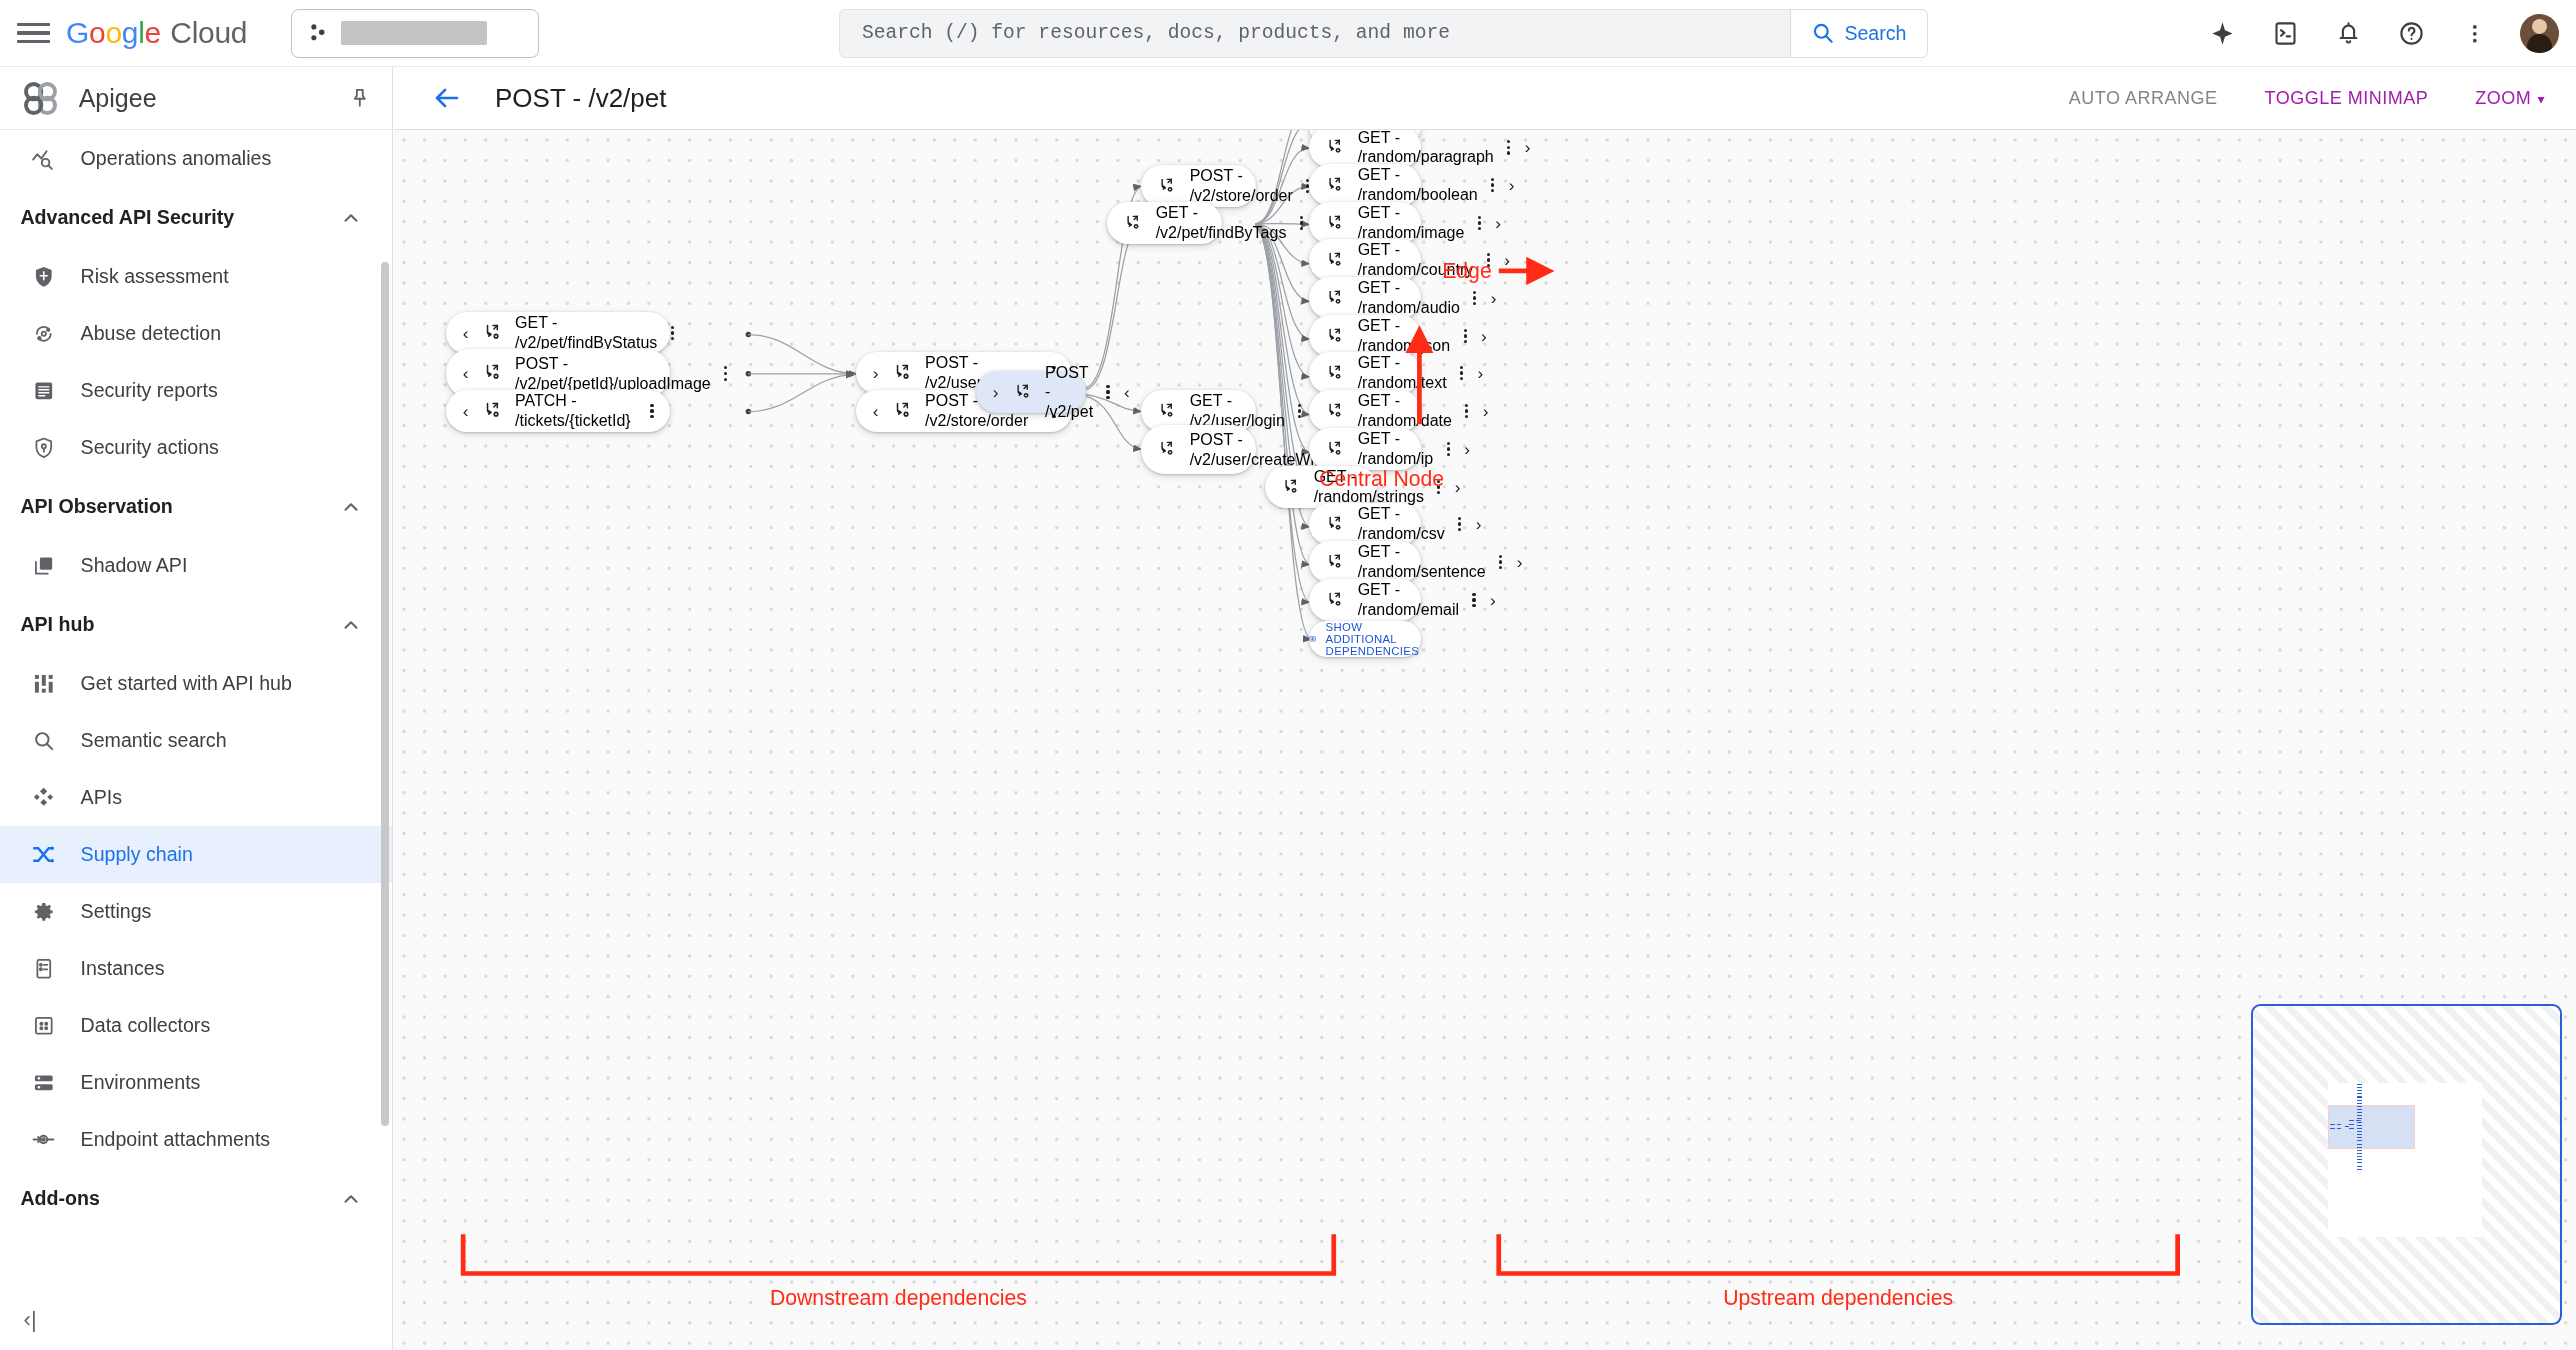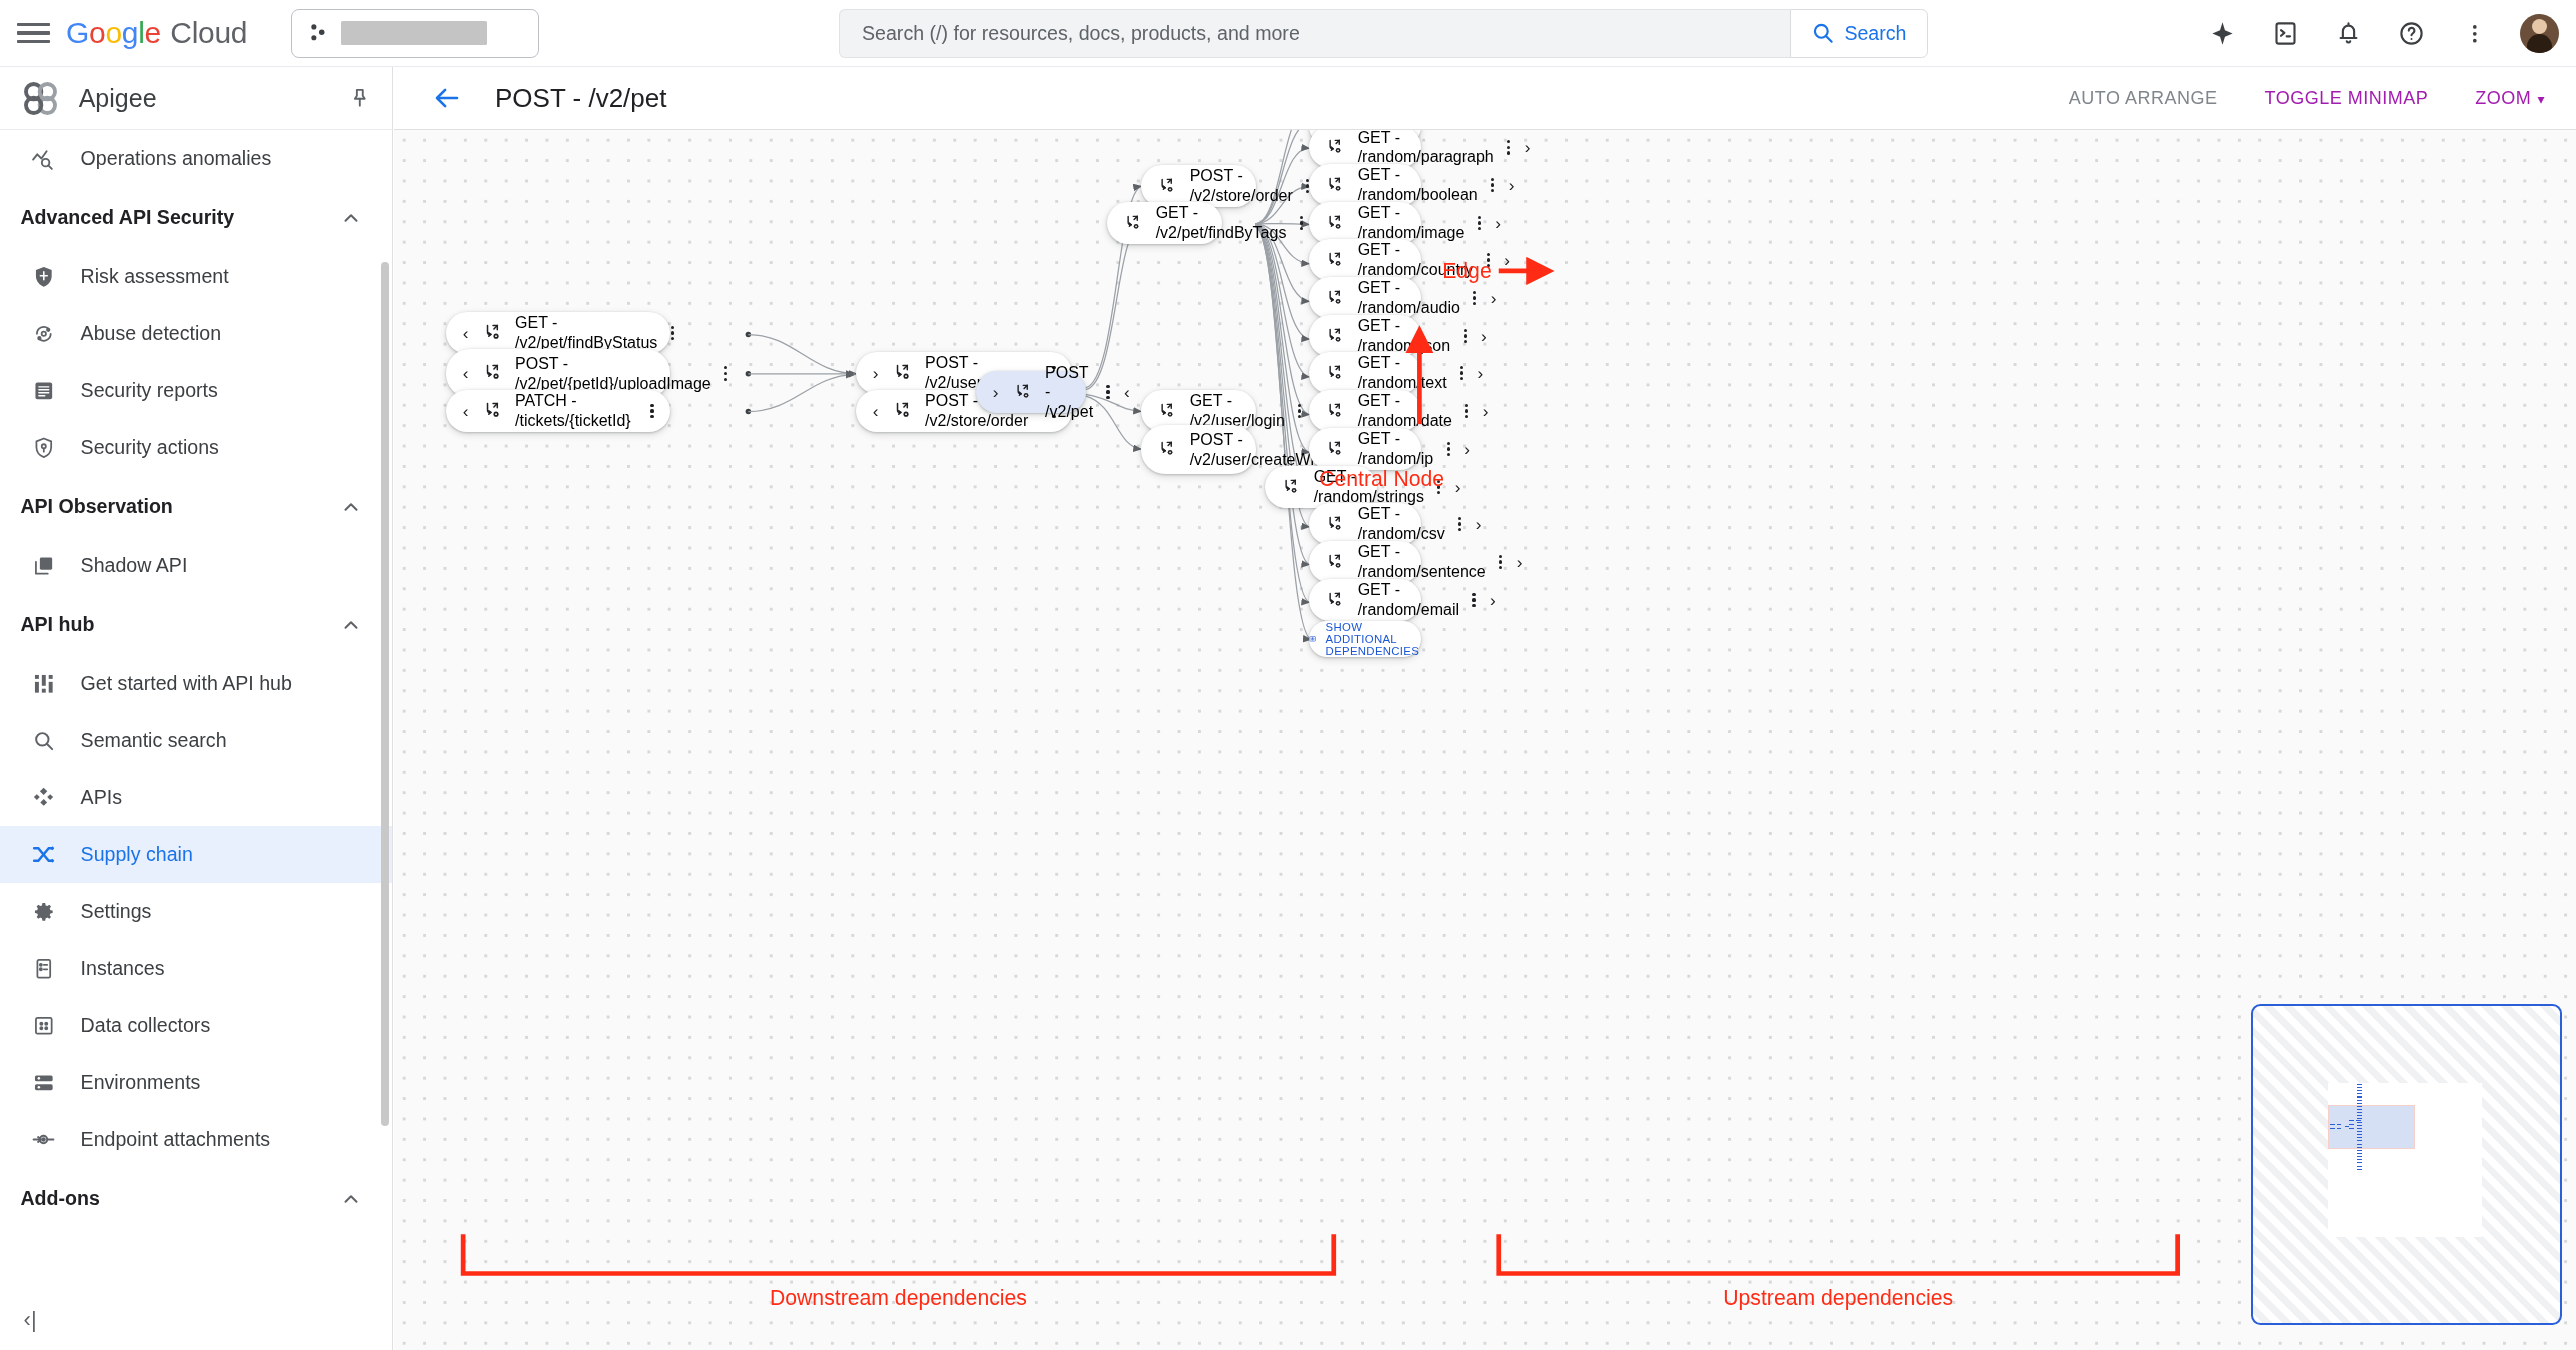--- a/index.html
+++ b/index.html
@@ -28,21 +28,21 @@
   .proj-chip {
     margin-left: 44px; height: 49px; border: 0.8px solid #bdc1c6; border-radius: 7.9px;
     display: flex; align-items: center; padding: 0 14px; gap: 11px; min-width: 248px; cursor: pointer;
   }
   .proj-redact { width: 146px; height: 23.6px; background: #c4c4c4; border-radius: 1.6px; }
 
   .search-wrap { position: absolute; left: 839px; top: 8.6px; display: flex; align-items: stretch; }
   .search-box {
     width: 951px; height: 49px; background: #f1f3f4; border: 0.8px solid #e0e2e4;
     border-radius: 6.3px 0 0 6.3px; border-right: none; display: flex; align-items: center; padding: 0 22px;
-    color: #5f6368; font-size: 19.6px; cursor: text;
+    color: #5f6368; font-size: 19.6px; cursor: text; font-family: Liberation Mono, monospace;
   }
   .search-btn {
     height: 49px; border: 0.8px solid #dadce0; border-radius: 0 6.3px 6.3px 0; background: #fff;
     display: flex; align-items: center; gap: 9.4px; padding: 0 20.4px; color: #1a73e8;
     font-size: 19.6px; cursor: pointer;
   }
   .topbar-icons { position: absolute; right: 17.3px; top: 0; height: 67px; display: flex;
     align-items: center; gap: 27px; }
   .ticon { width: 36px; height: 36px; display: flex; align-items: center; justify-content: center;
     color: #5f6368; cursor: pointer; }

